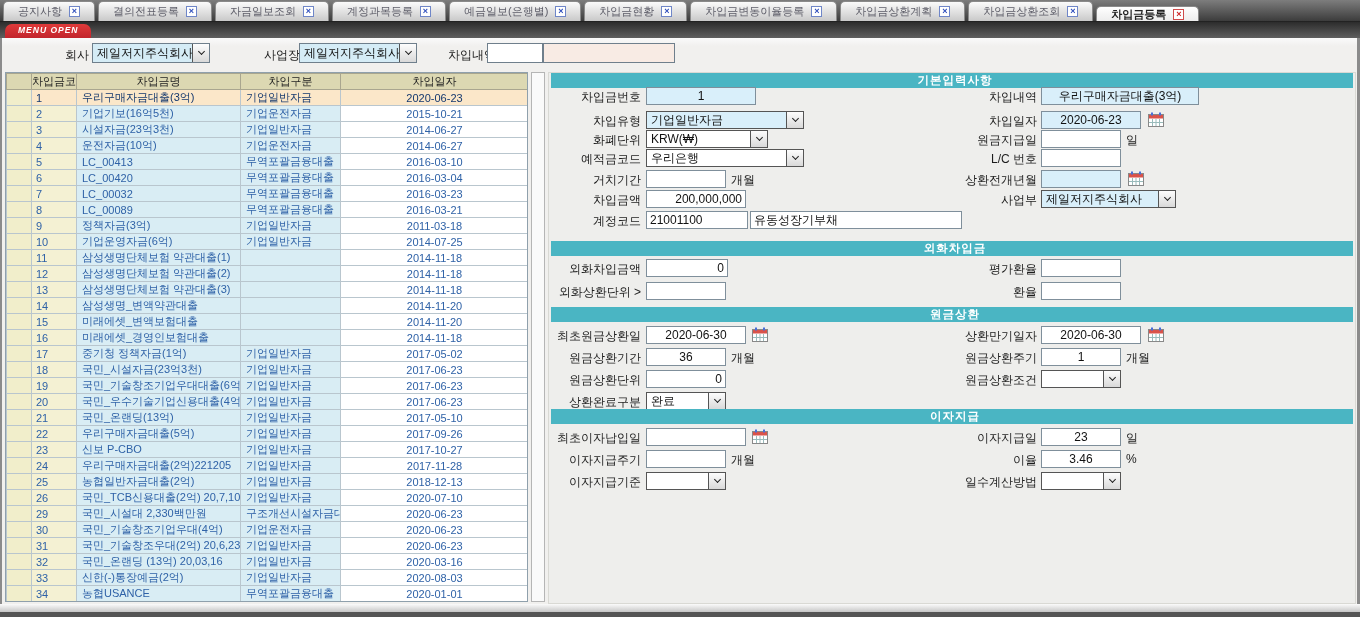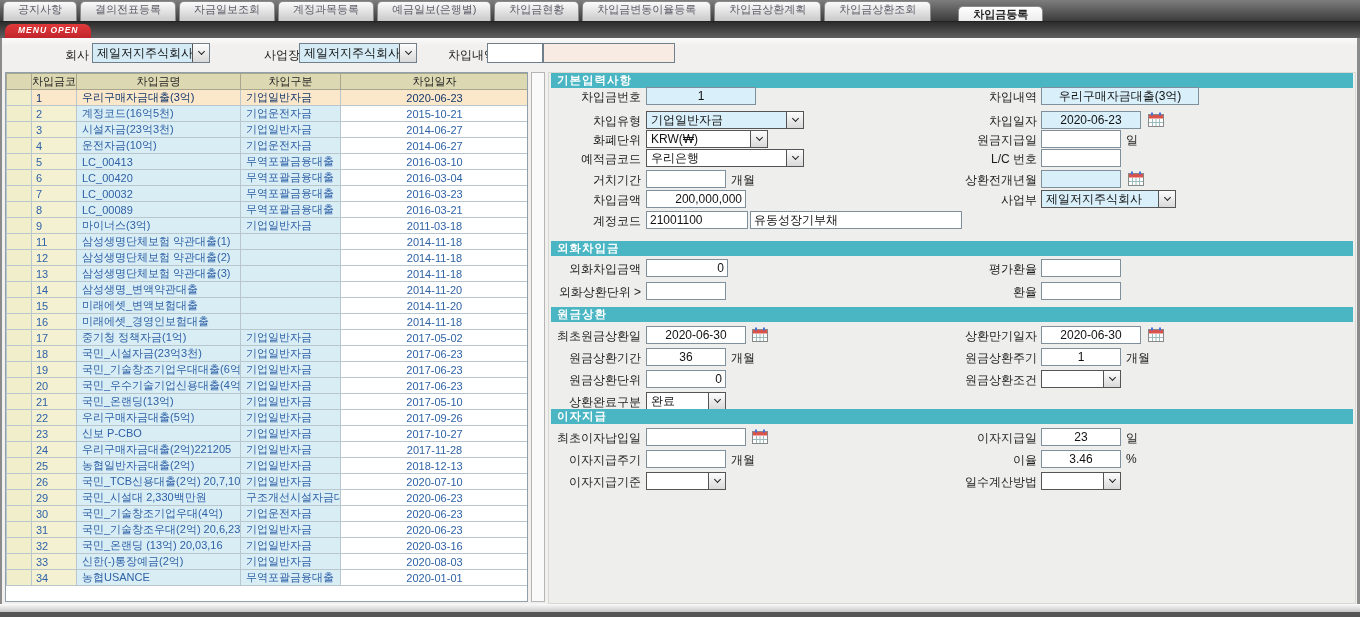--- a/index.html
+++ b/index.html
@@ -4,24 +4,24 @@
 <style>
   * { margin:0; padding:0; box-sizing:border-box; }
   html,body { width:1360px; height:617px; overflow:hidden; }
   body { font-family:"Liberation Sans","DejaVu Sans",sans-serif; background:#8b8b8b; }
   .app { position:relative; width:1360px; height:617px; background:#8b8b8b; overflow:hidden; }
 
   
   .tabbar { position:absolute; left:0; top:0; width:1360px; height:22px;
     background:linear-gradient(180deg,#7d7d7d,#3c3c3c); border-bottom:1px solid #222;
     display:flex; align-items:flex-end; padding-left:3px; }
-  .tab { height:20px; margin-right:3px; padding:0 14px; display:flex; align-items:flex-end; gap:7px;
+  .tab { height:20px; margin-right:3px; padding:0 14px; display:flex; align-items:center; gap:7px;
     background:linear-gradient(180deg,#fbfbfb,#c9c9c9); border:1px solid #8a8a8a; border-bottom:none;
-    border-radius:5px 5px 0 0; font-size:11px; color:#5d5d68; white-space:nowrap; cursor:default;flex-direction:column; }
-  .tab.active { background:linear-gradient(180deg,#ffffff,#ececec); color:#222; font-weight:bold; height:15px;margin-left:24px; }
+    border-radius:5px 5px 0 0; font-size:11px; color:#5d5d68; white-space:nowrap; cursor:default; }
+  .tab.active { background:linear-gradient(180deg,#ffffff,#ececec); color:#222; font-weight:bold; height:15px; }
   .tab-close { display:inline-block; width:11px; height:11px; background:#fff; border:1px solid #6f86c8;
     color:#2b4bbb; font-size:9px; line-height:9px; text-align:center; font-weight:bold; }
   .tab.active .tab-close { border-color:#cf4b4b; color:#cc2222; }
 
   
   .menubar { position:absolute; left:0; top:22px; width:1360px; height:16px;
     background:linear-gradient(180deg,#2c2c2c,#5f5f5f); }
   .menu-open { position:absolute; left:5px; top:2px; height:28px; padding:0 13px;
     background:linear-gradient(180deg,#e03a3a,#a40f1e); border-radius:7px;
     color:#fff; font-size:8.5px; font-weight:bold; font-style:italic; letter-spacing:1px;
@@ -67,21 +67,21 @@
   td.date { background:#fff; text-align:center; }
   tr.selected td.code, tr.selected td.name, tr.selected td.type, tr.selected td.date
     { background:#fbe7c9; color:#14386e; }
   .vscroll { position:absolute; left:531px; top:72px; width:14px; height:530px;
     background:#fafafa; border:1px solid #b5b5b5; }
 
   
   .formpanel { position:absolute; left:548px; top:72px; width:808px; height:532px;
     background:#eeeeec; border:1px solid #d9d9d4; }
   .sechdr { position:absolute; left:2px; width:802px; height:15px; background:#4ab5c3;
-    color:#fff; font-size:11.5px; font-weight:bold; line-height:15px; padding-left:6px; letter-spacing:1px; }
+    color:#fff; font-size:11.5px; font-weight:bold; line-height:15px; padding-left:6px; letter-spacing:1px;text-align:center; }
   .lb { position:absolute; font-size:12px; color:#1c1c1c; text-align:right; white-space:nowrap; }
   .lb.l { left:0; width:92px; }
   .lb.r { left:330px; width:158px; }
   .inp { position:absolute; height:18px; border:1px solid #7f8f9b; background:#fff; font-size:12px;
     padding:0 3px; color:#111; font-family:"Liberation Sans","DejaVu Sans",sans-serif; }
   .inp.blue { background:#d9effa; }
   .inp.center { text-align:center; }
   .inp.right { text-align:right; }
   .sel { position:absolute; height:18px; border:1px solid #555; background:#fff;
     display:flex; align-items:center; font-size:12px; color:#111; }
@@ -177,21 +177,21 @@
           <tr class="selected">
             <td class="ind"></td>
             <td class="code">1</td>
             <td class="name">우리구매자금대출(3억)</td>
             <td class="type">기업일반자금</td>
             <td class="date">2020-06-23</td>
           </tr>
           <tr>
             <td class="ind"></td>
             <td class="code">2</td>
-            <td class="name">계정코드(16억5천)</td>
+            <td class="name">기업기보(16억5천)</td>
             <td class="type">기업운전자금</td>
             <td class="date">2015-10-21</td>
           </tr>
           <tr>
             <td class="ind"></td>
             <td class="code">3</td>
             <td class="name">시설자금(23억3천)</td>
             <td class="type">기업일반자금</td>
             <td class="date">2014-06-27</td>
           </tr>
@@ -226,23 +226,30 @@
           <tr>
             <td class="ind"></td>
             <td class="code">8</td>
             <td class="name">LC_00089</td>
             <td class="type">무역포괄금융대출</td>
             <td class="date">2016-03-21</td>
           </tr>
           <tr>
             <td class="ind"></td>
             <td class="code">9</td>
-            <td class="name">마이너스(3억)</td>
+            <td class="name">정책자금(3억)</td>
             <td class="type">기업일반자금</td>
             <td class="date">2011-03-18</td>
+          </tr>
+          <tr>
+            <td class="ind"></td>
+            <td class="code">10</td>
+            <td class="name">기업운영자금(6억)</td>
+            <td class="type">기업일반자금</td>
+            <td class="date">2014-07-25</td>
           </tr>
           <tr>
             <td class="ind"></td>
             <td class="code">11</td>
             <td class="name">삼성생명단체보험 약관대출(1)</td>
             <td class="type"></td>
             <td class="date">2014-11-18</td>
           </tr>
           <tr>
             <td class="ind"></td>

